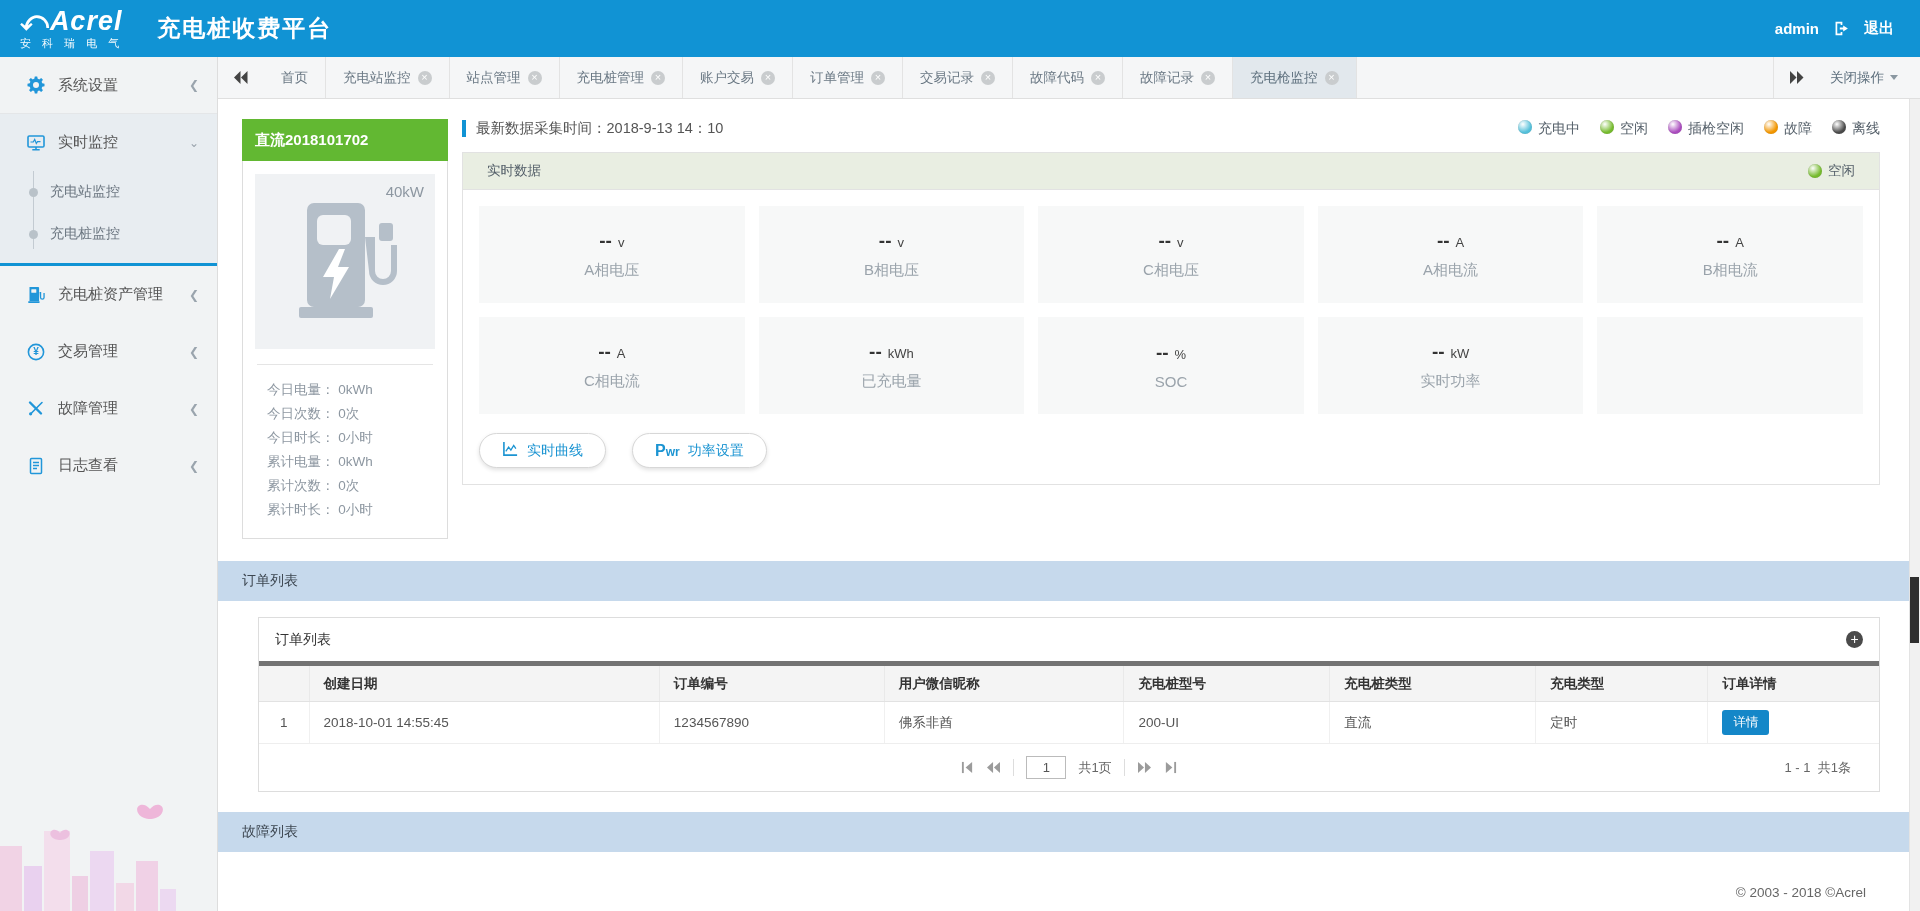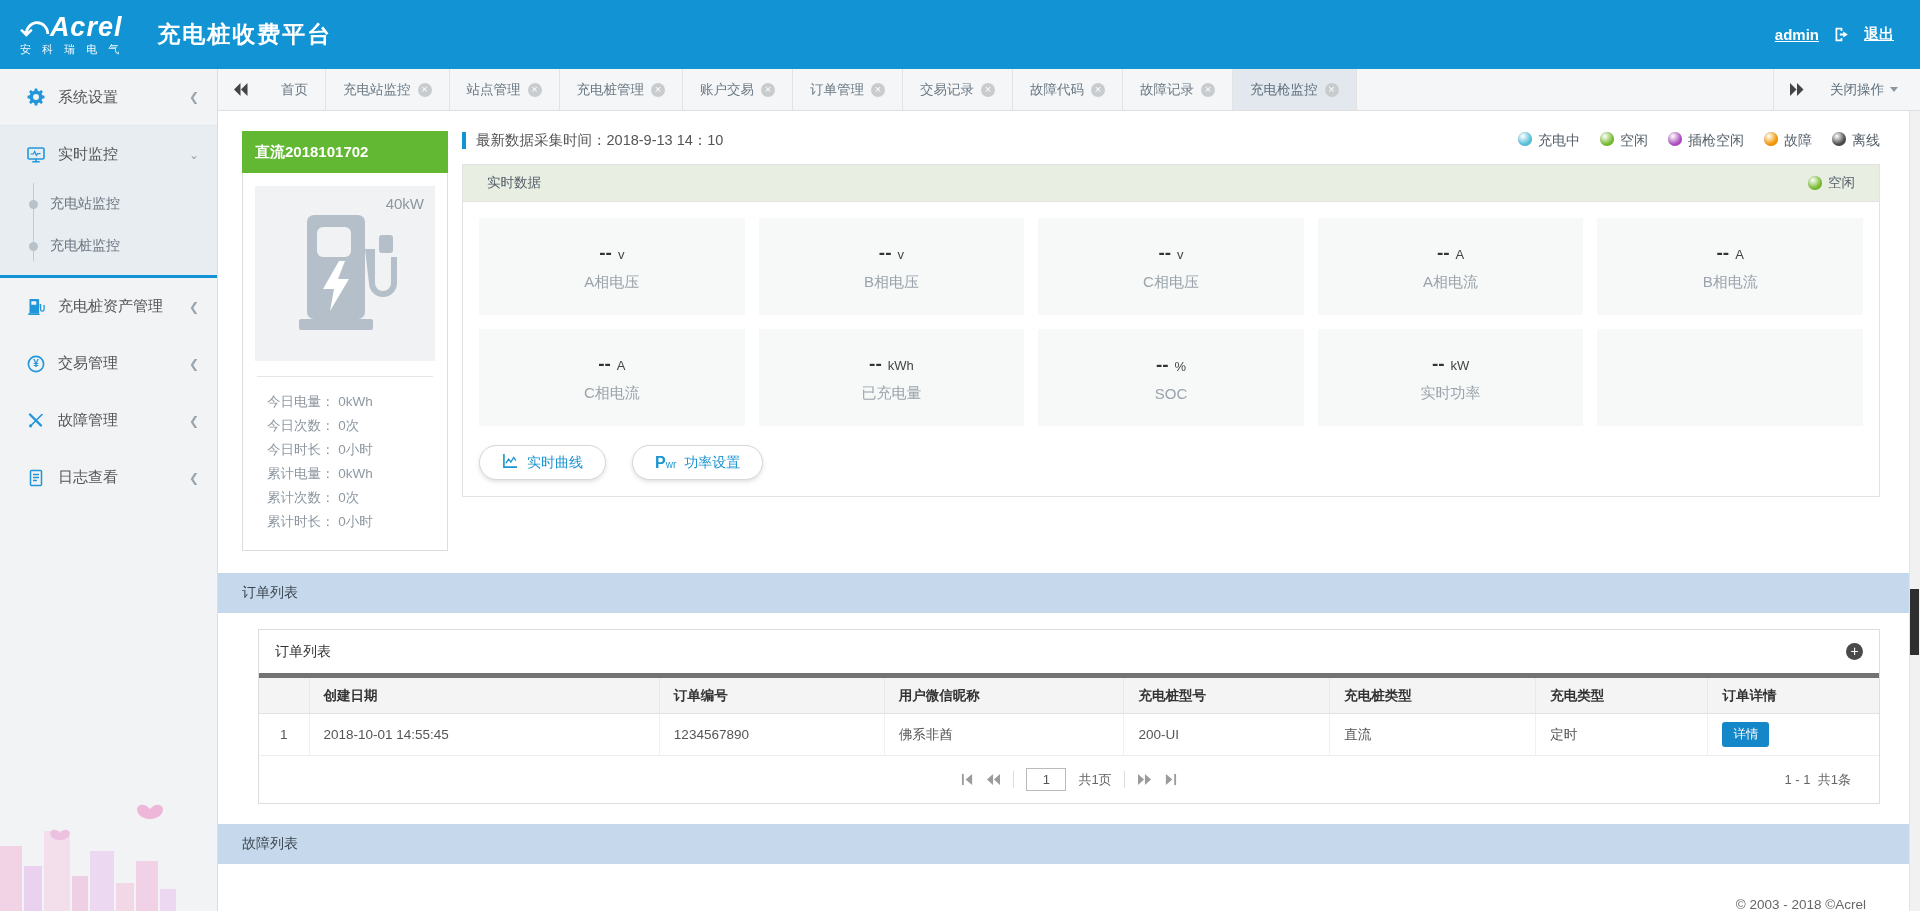--- a/index.html
+++ b/index.html
@@ -1,26 +1,26 @@
 <!DOCTYPE html>
 <html><head>
 <meta charset="utf-8">
 <style>
   * { margin:0; padding:0; box-sizing:border-box; }
   html,body { width:1920px; height:911px; overflow:hidden;
     font-family:"Liberation Sans","DejaVu Sans",sans-serif; background:#fff; }
 
   
-  .app-header { height:69px; background:#1193d4; display:flex; align-items:center; color:#fff; padding:0 26px 0 20px; }
+  .app-header { height:57px; background:#1193d4; display:flex; align-items:center; color:#fff; padding:0 26px 0 20px; }
   .logo-box { display:flex; flex-direction:column; line-height:1; margin-right:34px; }
   .logo-main { font-size:27px; font-weight:bold; font-style:italic; letter-spacing:1px; }
   .logo-main .logo-mark { font-style:normal; font-weight:bold; }
   .logo-sub { font-size:11px; letter-spacing:4px; margin-top:3px; opacity:.95; }
   .app-title { font-size:23px; font-weight:bold; letter-spacing:2px; }
-  .header-right { margin-left:auto; display:flex; align-items:center; gap:14px; font-size:15px; font-weight:bold;text-decoration:underline; }
+  .header-right { margin-left:auto; display:flex; align-items:center; gap:14px; font-size:15px; font-weight:bold; }
   .logout-icon svg { display:block; }
 
   
   .layout { display:flex; height:854px; }
 
   
   .sidebar { width:218px; background:#f1f3f4; border-right:1px solid #ddd; flex:none; position:relative; }
   .side-item { height:57px; display:flex; align-items:center; padding-left:26px; color:#555; font-size:15px; cursor:pointer; position:relative; }
   .side-item .ic { width:20px; height:20px; color:#2196d9; margin-right:12px; flex:none; }
   .side-item .chev { position:absolute; right:18px; color:#9aa4ad; font-size:12px; }
@@ -75,21 +75,21 @@
   .rt-status { margin-left:auto; display:flex; align-items:center; gap:6px; }
   .rt-box-body { padding:16px; }
   .tiles { display:grid; grid-template-columns:repeat(5,1fr); gap:14px; }
   .tile { background:#f7f8f8; height:97px; display:flex; flex-direction:column; align-items:center; justify-content:center; }
   .tile-value { font-size:19px; font-weight:bold; color:#333; }
   .tile-unit { font-size:13px; font-weight:normal; color:#444; margin-left:6px; }
   .tile-label { font-size:15px; color:#9aa3ab; margin-top:9px; }
   .btn-row { display:flex; gap:26px; margin-top:19px; }
   .pill-btn { height:35px; padding:0 22px; border:1px solid #d7d7d7; border-radius:18px; background:#fff; box-shadow:0 2px 4px rgba(0,0,0,.12); display:flex; align-items:center; gap:8px; font-size:14px; color:#1b94d2; cursor:pointer; }
   .pwr-ico { color:#1b94d2; font-weight:bold; font-size:16px; line-height:1; }
-  .pwr-ico small { font-size:10px; font-weight:normal; }
+  .pwr-ico small { font-size:12px; font-weight:bold; }
 
   
   .section-bar { background:#c6d9ec; height:40px; display:flex; align-items:center; padding-left:24px; font-size:14px; color:#3c4650; margin-top:22px; }
 
   
   .order-panel { margin:16px 40px 0; border:1px solid #ddd; background:#fff; }
   .order-panel-title { height:43px; display:flex; align-items:center; padding:0 16px; font-size:14px; color:#333; }
   .plus-icon { margin-left:auto; width:17px; height:17px; border-radius:50%; background:#4a4a4a; color:#fff; font-size:14px; line-height:16px; text-align:center; cursor:pointer; }
   .plus-icon::before { content:"+"; }
   table.orders { width:100%; border-collapse:collapse; font-size:13.5px; }

